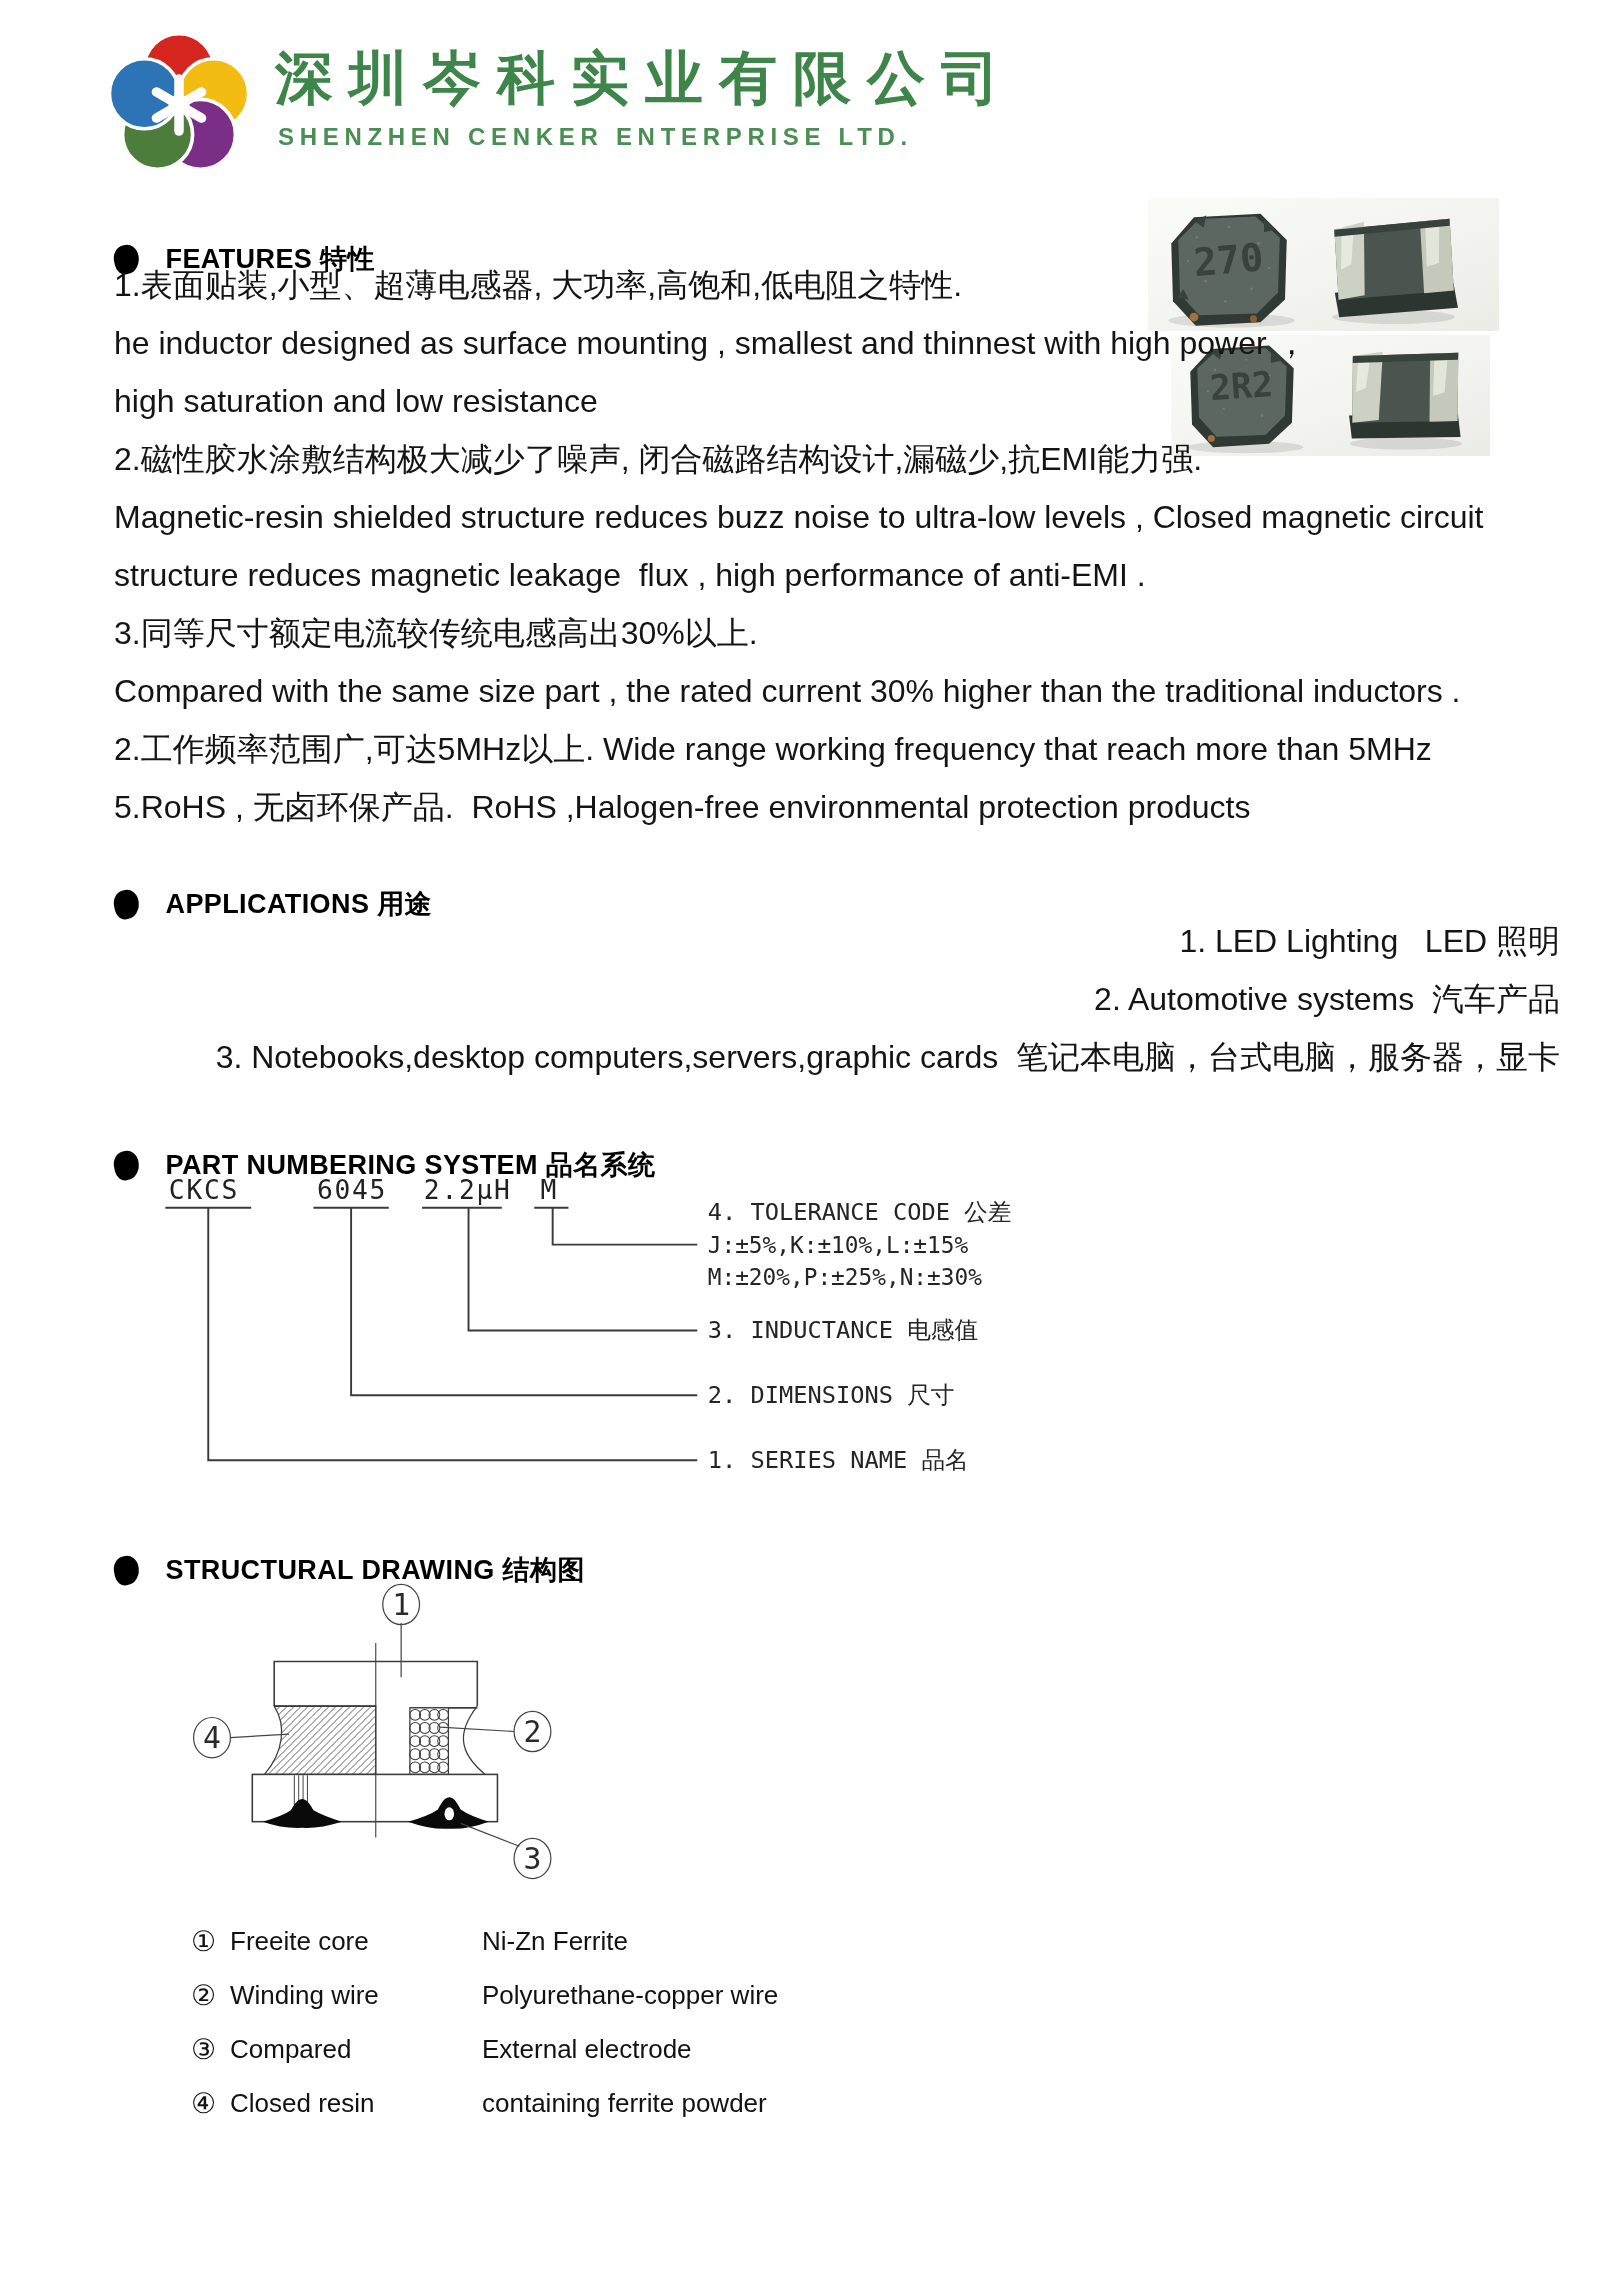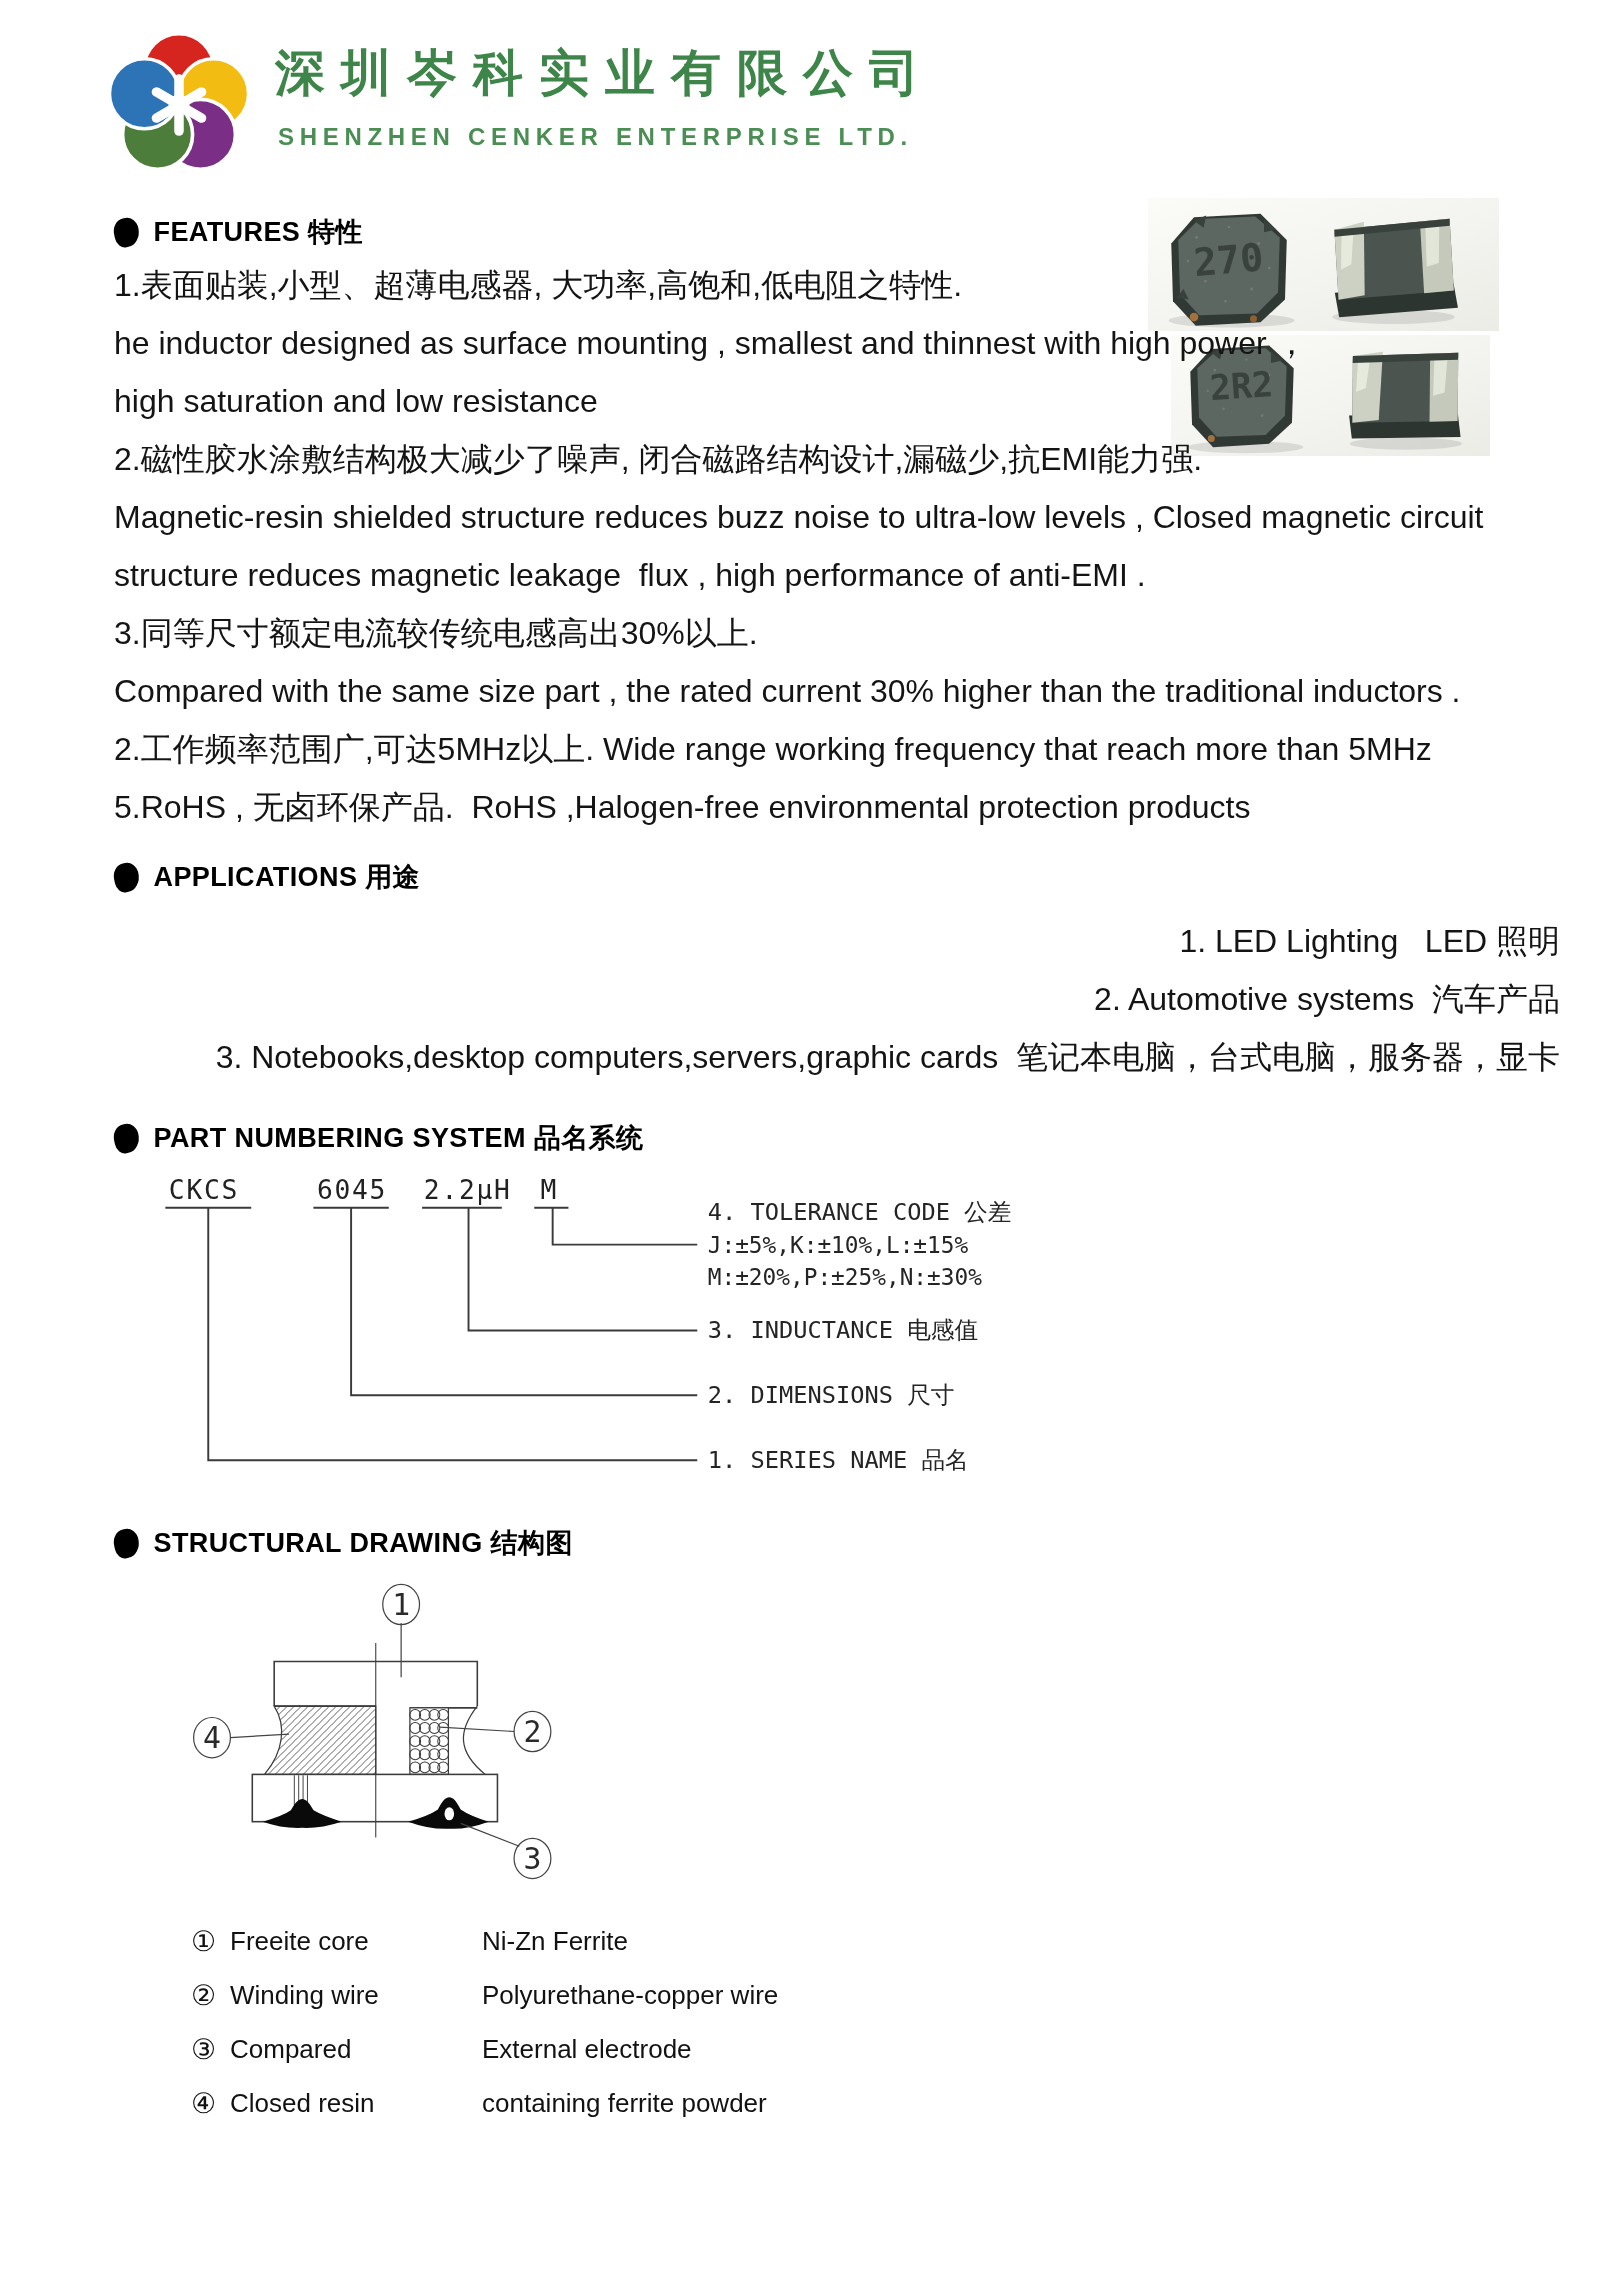--- a/index.html
+++ b/index.html
@@ -1,25 +1,25 @@
 <!DOCTYPE html>
 <html style="font-size:14px"><head>
 <meta charset="utf-8">
 <style>
   html,body{margin:0;padding:0;background:#ffffff;}
   #page{position:relative;width:1623px;height:2295px;background:#ffffff;overflow:hidden;
         font-family:"Liberation Sans","DejaVu Sans",sans-serif;color:#111;}
   .abs{position:absolute;}
 
   
-  .company-cn{left:275px;top:40px;font-size:50px;font-weight:bold;color:#3e8549;letter-spacing:16px;white-space:nowrap;}
+  .company-cn{left:275px;top:40px;font-size:58px;font-weight:bold;color:#3e8549;letter-spacing:16px;white-space:nowrap;}
   .company-en{left:278px;top:123px;font-size:24px;font-weight:bold;color:#4a8e54;letter-spacing:5.7px;white-space:nowrap;}
 
   
-  .sec-header{display:flex;align-items:center;gap:15px;}
+  .sec-header{display:flex;align-items:center;gap:27px;margin-top:27px;}
   .sec-bullet{width:24.5px;height:29px;background:#000;border-radius:52% 48% 60% 42%;transform:rotate(-12deg);flex:0 0 auto;}
   .sec-title{font-size:27px;font-weight:bold;color:#000;white-space:nowrap;letter-spacing:0.4px;}
 
   
   .bodyline{font-size:32px;line-height:58px;color:#141414;white-space:pre;}
 
   
   .photo{background:linear-gradient(160deg,#fbfbf8 0%,#f3f3ef 55%,#ececE7 100%);}
 
   

